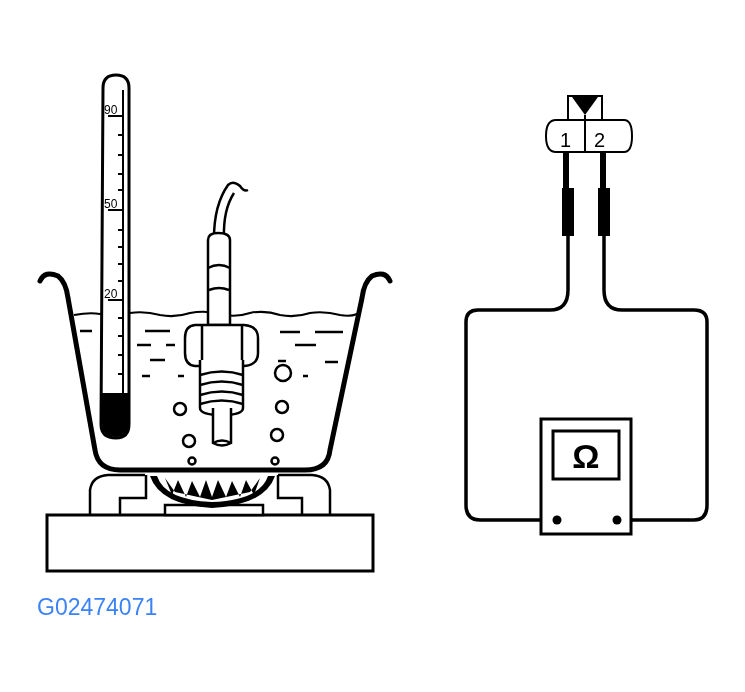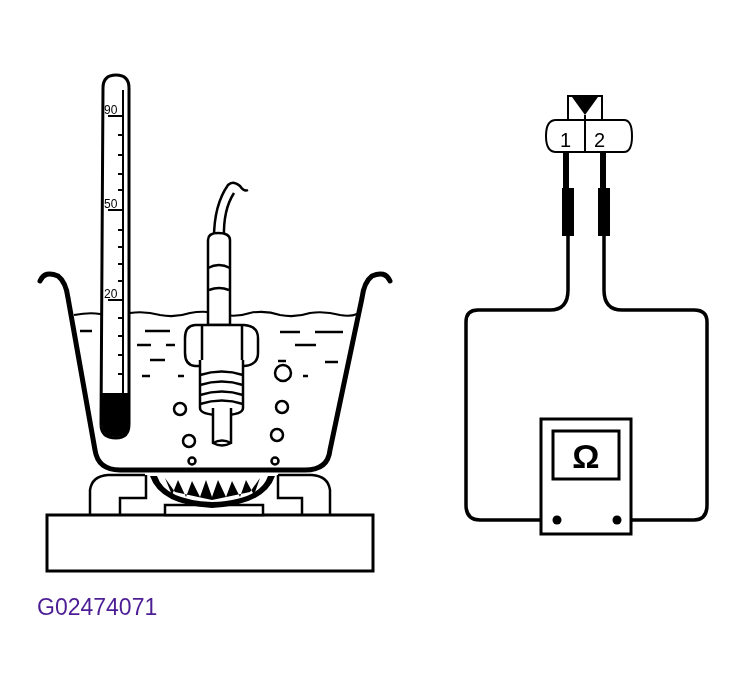--- a/index.html
+++ b/index.html
@@ -1,19 +1,19 @@
 <!DOCTYPE html>
 <html><head>
 <meta charset="utf-8">
 <style>
   html, body { margin:0; padding:0; background:#ffffff; }
   body { width:745px; height:692px; position:relative; overflow:hidden; font-family:"Liberation Sans", sans-serif; }
   svg { position:absolute; left:0; top:0; }
   .lbl { font-family:"Liberation Sans", sans-serif; fill:#000; }
-  .fig-id { position:absolute; left:37px; top:594px; font-size:23px; font-family:"Liberation Sans", sans-serif; color:#4c1d95; }
+  .fig-id { position:absolute; left:37px; top:594px; font-size:23px; font-family:"Liberation Sans", sans-serif; color:#3b82f6; }
 </style>
 </head>
 <body>
 
 <svg width="745" height="692" viewBox="0 0 745 692" xmlns="http://www.w3.org/2000/svg">
 
   <g>
 
     <rect x="47" y="515" width="326" height="56" fill="#fff" stroke="#000" stroke-width="3"></rect>
 

